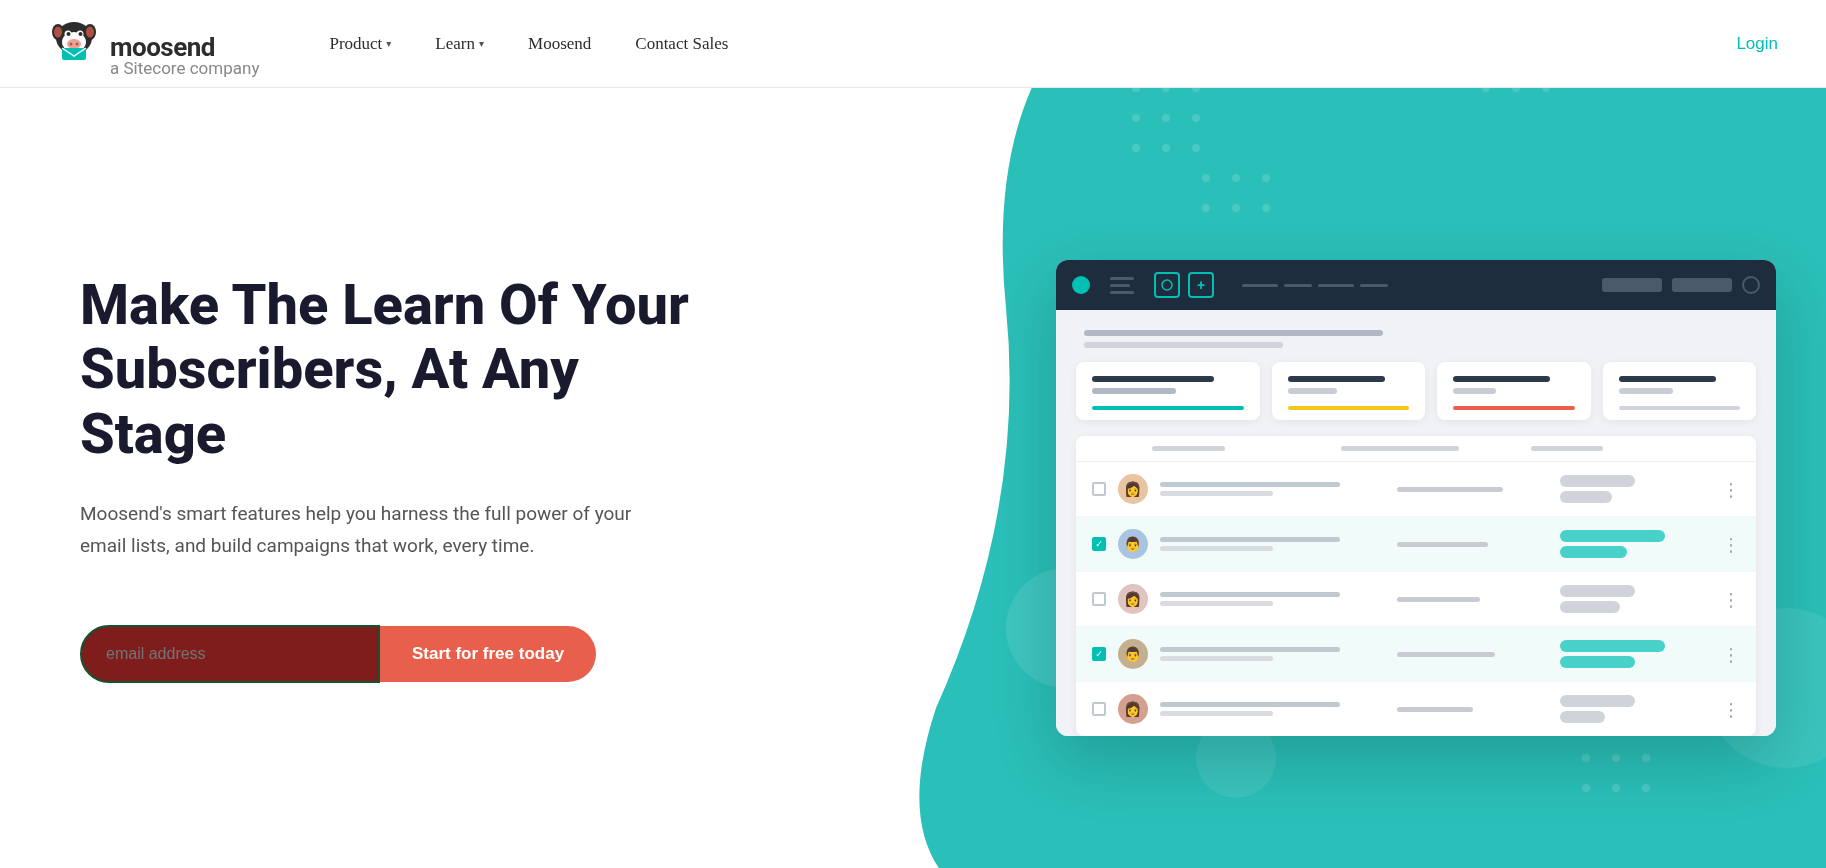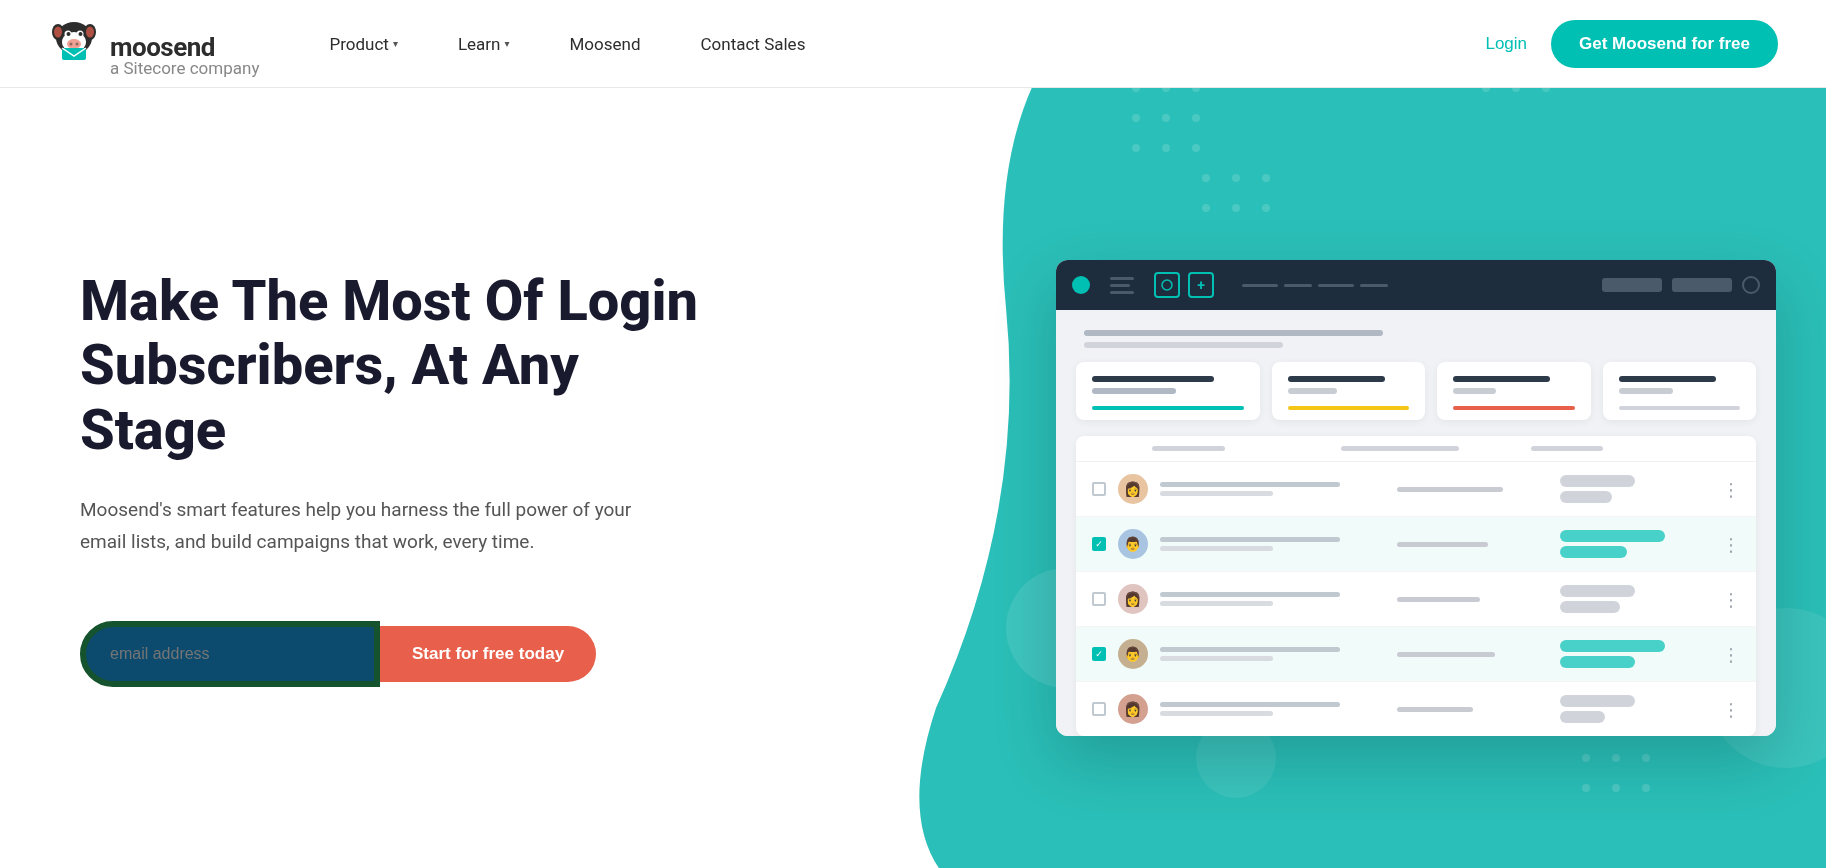--- a/index.html
+++ b/index.html
@@ -39,22 +39,23 @@
     }
     .logo-sub {
       font-size: 17px;
       color: #888;
       margin-left: 62px;
       margin-top: -4px;
     }
     .nav-links {
       display: flex;
       align-items: center;
-      gap: 16px;
+      gap: 0;
       flex: 1;
+      font-family: Liberation Serif, serif;
     }
     .nav-item {
       padding: 0 22px;
       height: 88px;
       display: flex;
       align-items: center;
       font-size: 17px;
       color: #2d2d2d;
       cursor: pointer;
       gap: 4px;
@@ -121,26 +122,26 @@
       max-width: 580px;
     }
     .hero-form {
       display: flex;
       align-items: center;
       gap: 0;
     }
     .email-input {
       width: 300px;
       padding: 18px 24px;
-      border: 6px solid #14532d;
+      border: 2px solid #14532d;
       border-radius: 50px 0 0 50px;
       font-size: 16px;
       color: #aaa;
       outline: none;
-      background: #0c4a6e;
+      background: #7f1d1d;
     }
     .start-btn {
       background: #e8604c;
       color: #fff;
       border: none;
       border-radius: 0 50px 50px 0;
       padding: 18px 32px;
       font-size: 17px;
       font-weight: 700;
       cursor: pointer;
@@ -450,21 +451,20 @@
     <div class="nav-item">
       <span>Moosend</span>
     </div>
     <div class="nav-item">
       <span>Contact Sales</span>
     </div>
   </div>
 
   <div class="nav-right">
     <button class="login-btn">Login</button>
-    <button class="cta-btn">Get Moosend for free</button>
   </div>
 </nav>
 
 <section class="hero">
 
   <svg class="teal-blob" viewBox="0 0 1000 900" xmlns="http://www.w3.org/2000/svg" preserveAspectRatio="none">
     <path d="M 200 0 Q 100 100 120 300 Q 140 500 50 700 Q 0 850 100 900 L 1000 900 L 1000 0 Z" fill="#2abfb8"></path>
 
     <g opacity="0.15" fill="#fff">
       <circle cx="250" cy="80" r="4"></circle>
@@ -495,21 +495,21 @@
         <circle cx="730" cy="780" r="4"></circle>
         <circle cx="760" cy="780" r="4"></circle>
     </g>
 
     <circle cx="180" cy="620" r="60" fill="#fff" opacity="0.1"></circle>
     <circle cx="350" cy="750" r="40" fill="#fff" opacity="0.08"></circle>
     <circle cx="900" cy="680" r="80" fill="#fff" opacity="0.08"></circle>
   </svg>
 
   <div class="hero-left">
-    <h1 class="hero-title">Make The Most Of Login Subscribers, At Any Stage</h1>
+    <h1 class="hero-title">Make The Learn Of Your Subscribers, At Any Stage</h1>
     <p class="hero-subtitle">Moosend's smart features help you harness the full power of your email lists, and build campaigns that work, every time.</p>
     <div class="hero-form">
       <input type="email" class="email-input" placeholder="email address" style="">
       <button class="start-btn">Start for free today</button>
     </div>
   </div>
 
   <div class="hero-right">
     <div class="app-window">
 

